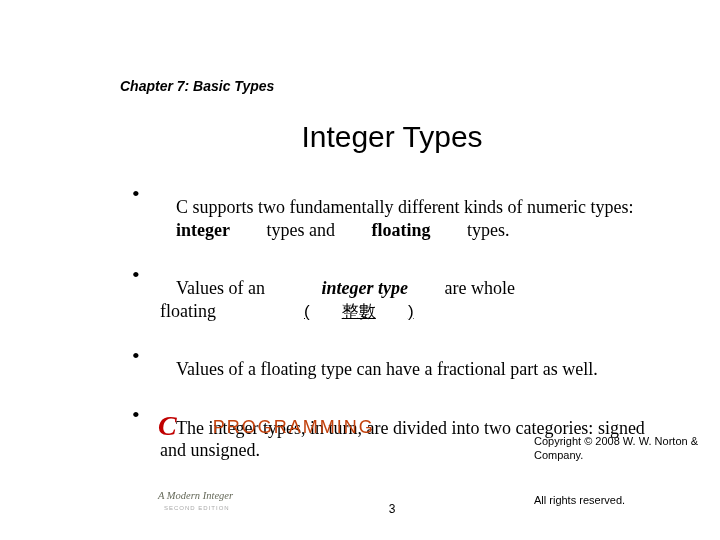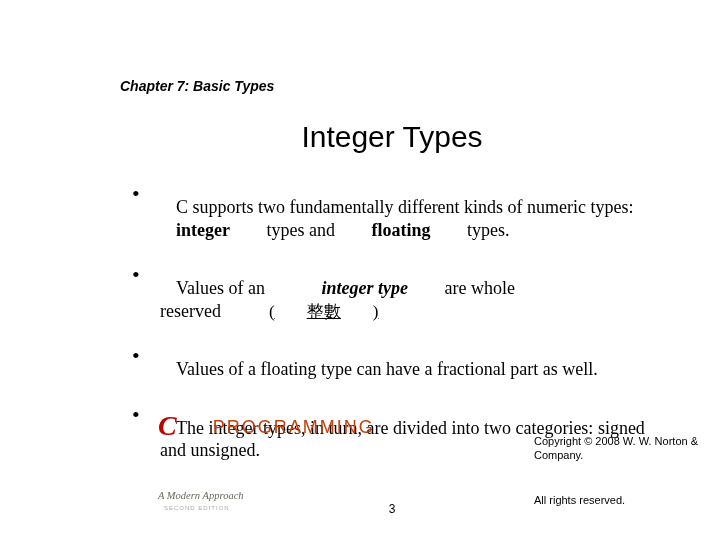--- a/index.html
+++ b/index.html
@@ -10,21 +10,21 @@
 
   .title { position: absolute; left: 0; width: 720px; top: 72px; text-align: center; font-family: Arial, Helvetica, sans-serif; font-size: 30px; font-weight: normal; }
 
   .bullets { position: absolute; left: 84px; top: 132px; width: 580px; font-size: 18px; line-height: 1.25; list-style: none; }
   .bullets li { position: relative; padding-left: 28px; margin-bottom: 4px; }
   .bullets li::before { content: "•"; position: absolute; left: 0; top: 0; font-size: 22px; }
 
   .b { font-weight: bold; }
   .u { text-decoration: underline; }
   .bi { font-weight: bold; font-style: italic; margin-left: 20px; }
-  .parnote { font-family: Liberation Serif, serif; font-size: 0.95em; }
+  .parnote { font-family: Liberation Sans, sans-serif; font-size: 0.95em; margin-left: 40px; }
   .parnote .zh { text-decoration: underline; }
 
   .footer { position: absolute; left: 0; bottom: 28px; width: 720px; height: 40px; }
   .logo { position: absolute; left: 78px; bottom: 0; width: 220px; }
   .logo-row1 { display: flex; align-items: baseline; }
   .logo-c { font-family: Georgia, "Times New Roman", serif; font-weight: bold; font-style: italic; color: #c00000; font-size: 28px; line-height: 1; }
   .logo-prog { font-family: Impact, "Arial Black", sans-serif; letter-spacing: 2px; font-size: 18px; color: #c2410c; margin-left: 4px; line-height: 1; position: relative; top: -2px; }
   .logo-row2 { font-family: Georgia, serif; font-style: italic; color: #666a5a; font-size: 10.5px; margin-top: 2px; }
   .logo-row2 .ed { font-family: Arial, sans-serif; font-style: normal; font-size: 6px; letter-spacing: 1px; color: #aaa; margin-left: 6px; }
 
@@ -41,41 +41,41 @@
 
   <div class="title">Integer Types</div>
 
   <ul class="bullets">
 
     <li>
       <span>C supports two fundamentally different kinds of numeric types: </span><span class="b">integer</span><span> types and </span><span class="b">floating</span><span> types.</span>
     </li>
 
     <li>
-      <span>Values of an </span><span class="bi">integer type</span><span> are whole reserved</span><span class="parnote"><span class="u">(</span><span class="zh">整數</span><span class="u">)</span></span>
+      <span>Values of an </span><span class="bi">integer type</span><span> are whole floating</span><span class="parnote"><span class="u">(</span><span class="zh">整數</span><span class="u">)</span></span>
     </li>
 
     <li>
       <span>Values of a floating type can have a fractional part as well.</span>
     </li>
 
     <li>
       <span>The integer types, in turn, are divided into two categories: signed and unsigned.</span>
     </li>
 
   </ul>
 
   <div class="footer">
     <div class="logo">
       <div class="logo-row1">
         <span class="logo-c">C</span>
         <span class="logo-prog">PROGRAMMING</span>
       </div>
       <div class="logo-row2">
-        <span>A Modern Approach</span>
+        <span>A Modern Integer</span>
         <span class="ed">SECOND EDITION</span>
       </div>
     </div>
 
     <div class="pagenum">3</div>
 
     <div class="copyright">
       <div>Copyright © 2008 W. W. Norton &amp; Company.</div>
       <div>All rights reserved.</div>
     </div>

